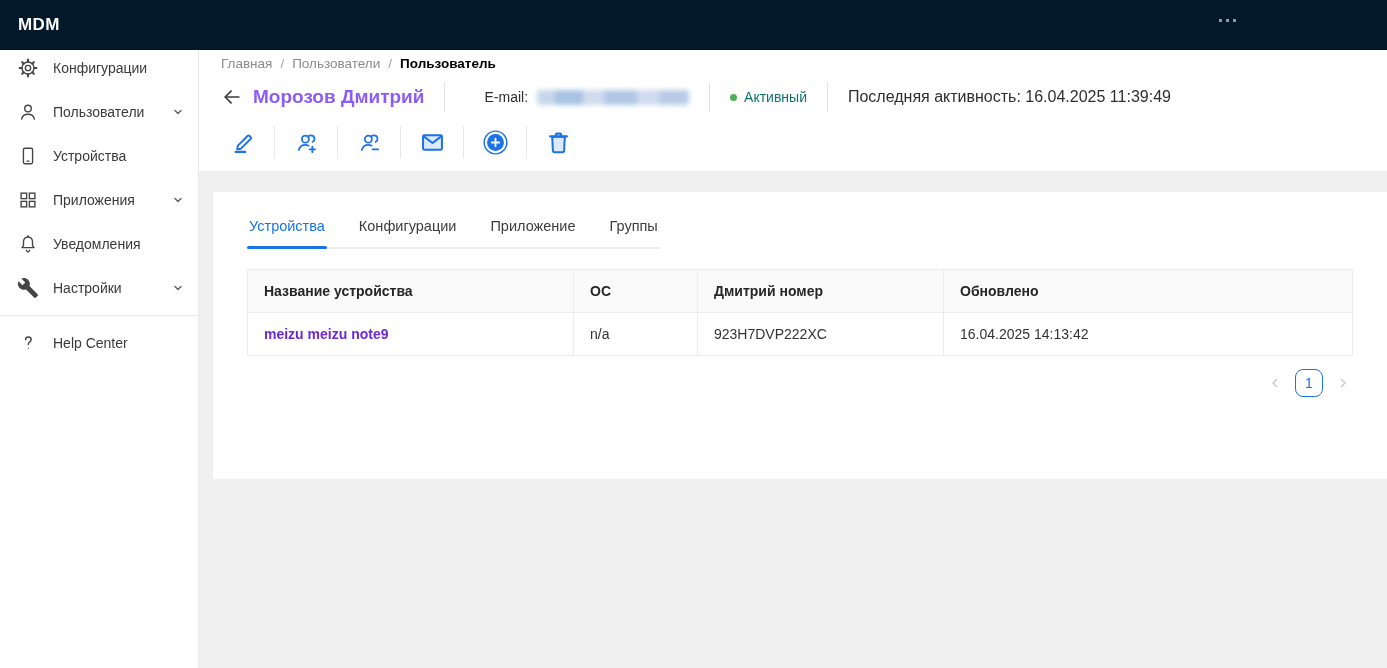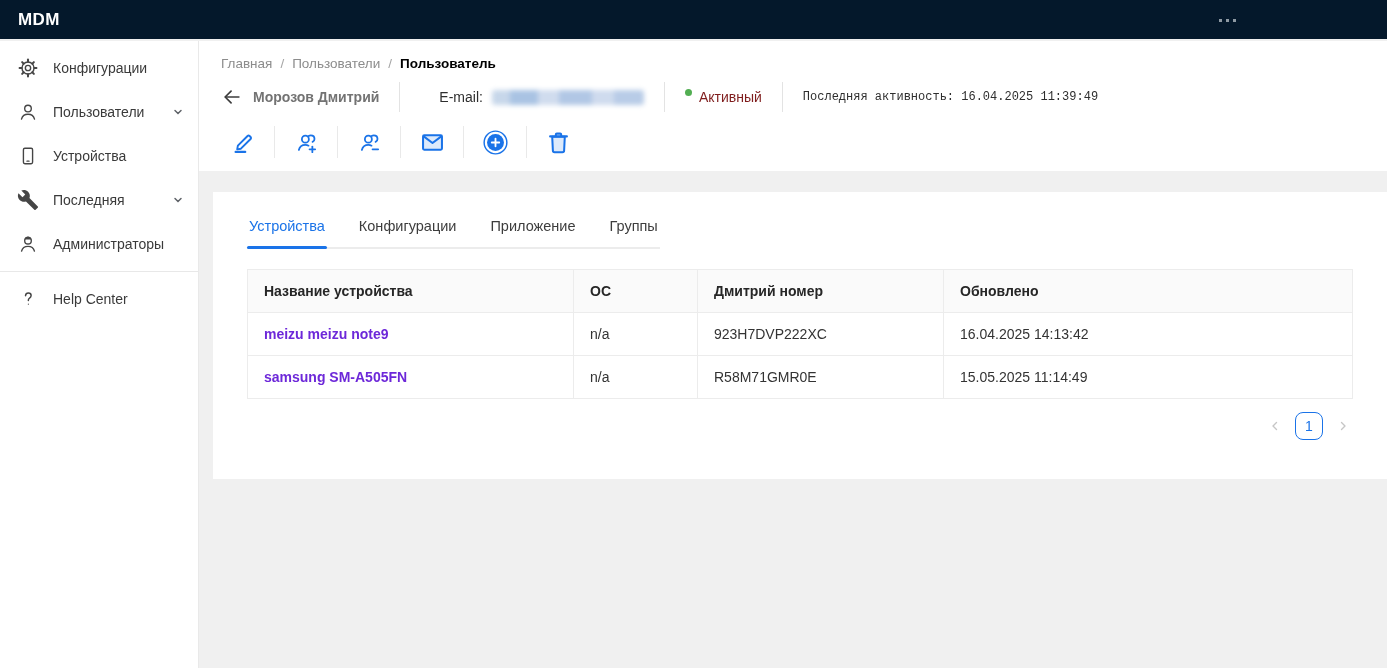--- a/index.html
+++ b/index.html
@@ -1,20 +1,20 @@
 <!DOCTYPE html>
 <html><head>
 <meta charset="utf-8">
 <style>
   * { margin:0; padding:0; box-sizing:border-box; }
   html,body { width:1387px; height:668px; overflow:hidden; }
   body { font-family:"Liberation Sans","DejaVu Sans",sans-serif; background:#f0f0f0; color:#333; }
 
   
-  .topbar { position:fixed; top:0; left:0; width:1387px; height:39px; background:#04182b; display:flex; align-items:center; z-index:20; }
+  .topbar { position:fixed; top:0; left:0; width:1387px; height:50px; background:#04182b; display:flex; align-items:center; z-index:20; }
   .logo { color:#ffffff; font-weight:700; font-size:17px; margin-left:18px; letter-spacing:.4px; }
   .topbar-menu { position:absolute; left:1213px; top:0; height:41px; display:flex; align-items:center; gap:4px; cursor:pointer; padding:0 6px; }
   .topbar-menu .dot { width:3px; height:3px; background:#8e99a3; }
 
   
   .sidebar { position:fixed; top:41px; left:0; width:199px; height:627px; background:#ffffff; border-right:1px solid #e9e9e9; padding-top:5px; z-index:10; }
   .nav-item { height:44px; display:flex; align-items:center; padding:0 14px 0 17px; cursor:pointer; color:#3a3a3a; font-size:14px; }
   .nav-item svg.ic { flex:0 0 auto; }
   .nav-label { margin-left:14px; flex:1; white-space:nowrap; }
   .sidebar-divider { border-top:1px solid #e8e8e8; margin:5px 0; }
@@ -23,30 +23,30 @@
   .main { margin-left:199px; padding-top:41px; }
   .page-header { background:#ffffff; height:130px; padding:15px 24px 0 22px; }
 
   .breadcrumb { font-size:13.5px; color:#8c8c8c; display:flex; align-items:flex-end; }
   .breadcrumb .crumb { cursor:pointer; }
   .breadcrumb .crumb-sep { margin:0 8px; color:#a5a5a5; }
   .breadcrumb .current { color:#000000; font-weight:600; }
 
   .title-row { display:flex; align-items:center; margin-top:10px; height:32px; }
   .back-arrow { width:26px; height:24px; display:flex; align-items:center; cursor:pointer; }
-  .user-title { font-size:14px; font-weight:700; color:#737373; margin-left:6px; white-space:nowrap; }
+  .user-title { font-size:19px; font-weight:700; color:#8b5cf6; margin-left:6px; white-space:nowrap; }
   .v-divider { width:1px; height:30px; background:#e3e3e3; margin:0 20px; flex:0 0 auto; }
   .email-wrap { display:flex; align-items:center;padding-left:19px; }
   .email-label { font-size:14px; color:#2e2e2e; }
   .email-blur { width:152px; height:15px; margin-left:9px; border-radius:3px;
     background:linear-gradient(90deg,#c7d7ea 0 12%,#a9c3e3 12% 30%,#d0dcee 30% 44%,#b1c7e5 44% 66%,#cfdbee 66% 80%,#b8cce7 80%);
     filter:blur(2.6px); }
-  .status { display:flex; align-items:flex-start; font-size:14px; color:#7f1d1d; white-space:nowrap; }
+  .status { display:flex; align-items:center; font-size:14px; color:#0f766e; white-space:nowrap; }
   .status-dot { width:7px; height:7px; border-radius:50%; background:#52ae52; margin-right:7px; }
-  .last-activity { font-size:12px; color:#2e2e2e; white-space:nowrap;font-family:Liberation Mono, monospace; }
+  .last-activity { font-size:16px; color:#2e2e2e; white-space:nowrap; }
 
   .actions-row { display:flex; align-items:center; margin-top:9px; margin-left:2px; height:40px; }
   .action-btn { width:40px; height:36px; display:flex; align-items:center; justify-content:center; cursor:pointer; border-radius:4px; }
   .action-divider { width:1px; height:32px; background:#e9e9e9; margin:0 11px; }
 
   
   .card { background:#ffffff; margin:21px 0 0 14px; width:1174px; height:287px; padding:26px 34px 0 34px; }
 
   .tabs { display:flex; gap:30px; border-bottom:2px solid #ececec; width:fit-content; }
   .tab { font-size:14.5px; color:#3d3d3d; padding:0 2px 13px 2px; cursor:pointer; position:relative; white-space:nowrap; }
@@ -108,40 +108,52 @@
   </div>
 
   <div class="nav-item">
     <svg class="ic" width="22" height="22" viewBox="0 0 24 24" fill="none" stroke="#454545" stroke-width="1.5" stroke-linecap="round">
       <rect x="7" y="3.5" width="10" height="17" rx="1.6"></rect>
       <path d="M10.9 17.6h2.2"></path>
     </svg>
     <span class="nav-label">Устройства</span>
   </div>
 
-
-
-  <div class="nav-item">
-    <svg class="ic" width="22" height="22" viewBox="0 0 24 24" fill="#454545">
-      <path d="M22.7 19l-9.1-9.1c.9-2.3.4-5-1.5-6.9-2-2-5-2.4-7.4-1.3L9 6 6 9 1.6 4.7C.4 7.1.9 10.1 2.9 12.1c1.9 1.9 4.6 2.4 6.9 1.5l9.1 9.1c.4.4 1 .4 1.4 0l2.3-2.3c.5-.4.5-1.1.1-1.4z"></path>
-    </svg>
-    <span class="nav-label">Последняя</span>
+  <div class="nav-item">
+    <svg class="ic" width="22" height="22" viewBox="0 0 24 24" fill="none" stroke="#454545" stroke-width="1.5">
+      <rect x="4.5" y="4.5" width="6" height="6"></rect>
+        <rect x="13.5" y="4.5" width="6" height="6"></rect>
+      <rect x="4.5" y="13.5" width="6" height="6"></rect>
+        <rect x="13.5" y="13.5" width="6" height="6"></rect>
+    </svg>
+    <span class="nav-label">Приложения</span>
     <svg width="12" height="12" viewBox="0 0 12 12" fill="none" stroke="#5f6368" stroke-width="1.5" stroke-linecap="round">
         <polyline points="3,4.5 6,7.5 9,4.5"></polyline>
       </svg>
   </div>
 
   <div class="nav-item">
-    <svg class="ic" width="22" height="22" viewBox="0 0 24 24" fill="none" stroke="#454545" stroke-width="1.5" stroke-linecap="round">
-      <circle cx="12" cy="8.4" r="3.6"></circle>
-      <path d="M8.4 7c.4-2 1.8-3.1 3.6-3.1S15.2 5 15.6 7z" fill="#454545" stroke="none"></path>
-      <path d="M5 19.8c.8-3.3 3.5-5.2 7-5.2s6.2 1.9 7 5.2"></path>
-    </svg>
-    <span class="nav-label">Администраторы</span>
-  </div>
+    <svg class="ic" width="22" height="22" viewBox="0 0 24 24" fill="none" stroke="#454545" stroke-width="1.5" stroke-linecap="round" stroke-linejoin="round">
+      <path d="M12 4.3c-2.9 0-4.9 2.1-4.9 5v4.1L5.5 16h13l-1.6-2.6V9.3c0-2.9-2-5-4.9-5z"></path>
+      <path d="M12 3v1.3"></path>
+        <path d="M10.3 18.9c.3 1 .9 1.6 1.7 1.6s1.4-.6 1.7-1.6"></path>
+    </svg>
+    <span class="nav-label">Уведомления</span>
+  </div>
+
+  <div class="nav-item">
+    <svg class="ic" width="22" height="22" viewBox="0 0 24 24" fill="#454545">
+      <path d="M22.7 19l-9.1-9.1c.9-2.3.4-5-1.5-6.9-2-2-5-2.4-7.4-1.3L9 6 6 9 1.6 4.7C.4 7.1.9 10.1 2.9 12.1c1.9 1.9 4.6 2.4 6.9 1.5l9.1 9.1c.4.4 1 .4 1.4 0l2.3-2.3c.5-.4.5-1.1.1-1.4z"></path>
+    </svg>
+    <span class="nav-label">Настройки</span>
+    <svg width="12" height="12" viewBox="0 0 12 12" fill="none" stroke="#5f6368" stroke-width="1.5" stroke-linecap="round">
+        <polyline points="3,4.5 6,7.5 9,4.5"></polyline>
+      </svg>
+  </div>
+
 
 
   <div class="sidebar-divider"></div>
 
   <div class="nav-item">
     <svg class="ic" width="22" height="22" viewBox="0 0 24 24" fill="none" stroke="#454545" stroke-width="1.6" stroke-linecap="round">
       <path d="M9.3 8.4c.2-1.8 1.4-2.9 3.1-2.9 1.7 0 3 1.2 3 2.8 0 1.2-.6 2-1.7 2.7-.9.6-1.3 1.1-1.3 2.1v.5"></path>
       <circle cx="12.4" cy="17.6" r="0.6" fill="#454545" stroke="none"></circle>
     </svg>
     <span class="nav-label">Help Center</span>
@@ -265,26 +277,20 @@
           <th>Обновлено</th>
         </tr>
       </thead>
       <tbody>
         <tr>
           <td><span class="device-link">meizu meizu note9</span></td>
           <td>n/a</td>
           <td>923H7DVP222XC</td>
           <td>16.04.2025 14:13:42</td>
         </tr>
-        <tr>
-          <td><span class="device-link">samsung SM-A505FN</span></td>
-          <td>n/a</td>
-          <td>R58M71GMR0E</td>
-          <td>15.05.2025 11:14:49</td>
-        </tr>
       </tbody>
     </table>
 
     <div class="pagination">
       <span class="page-arrow">
         <svg width="12" height="12" viewBox="0 0 12 12" fill="none" stroke="#c6c6c6" stroke-width="1.4" stroke-linecap="round" stroke-linejoin="round">
             <polyline points="7.5,2.5 4,6 7.5,9.5"></polyline>
           </svg>
       </span>
       <span class="page-current">1</span>

